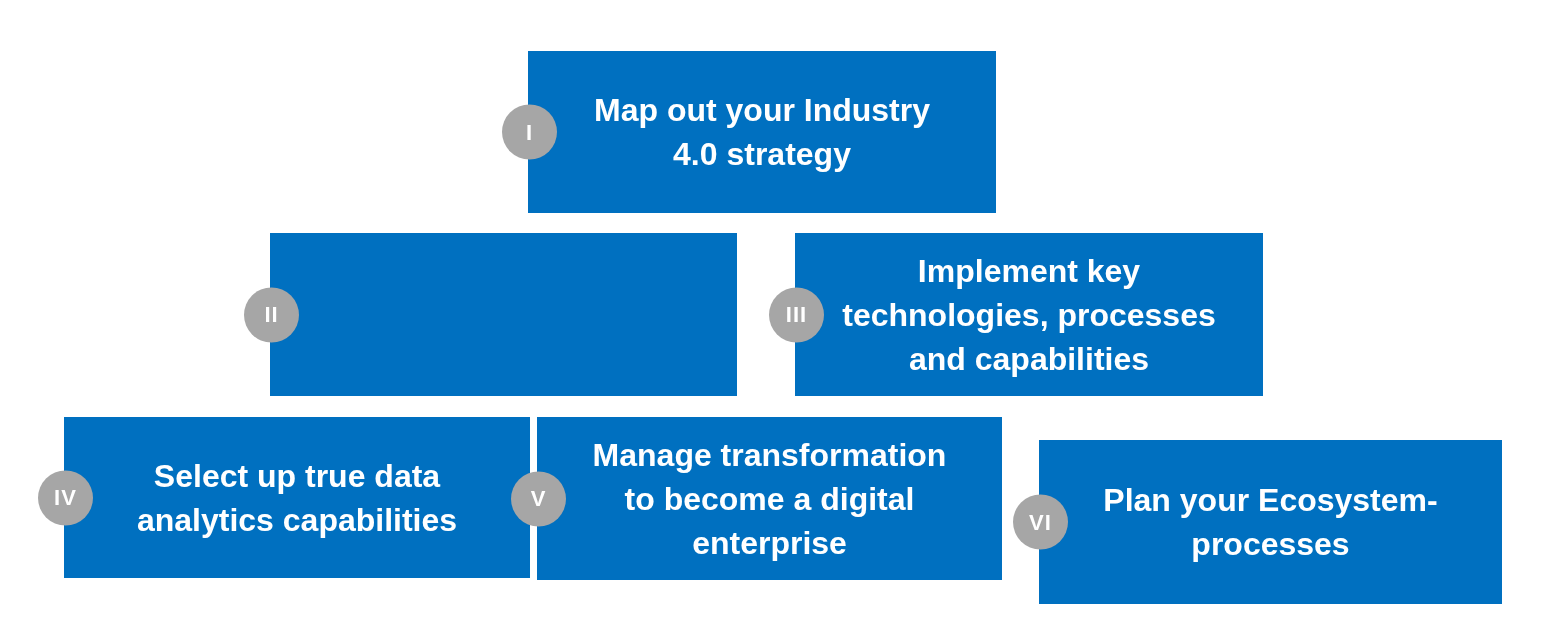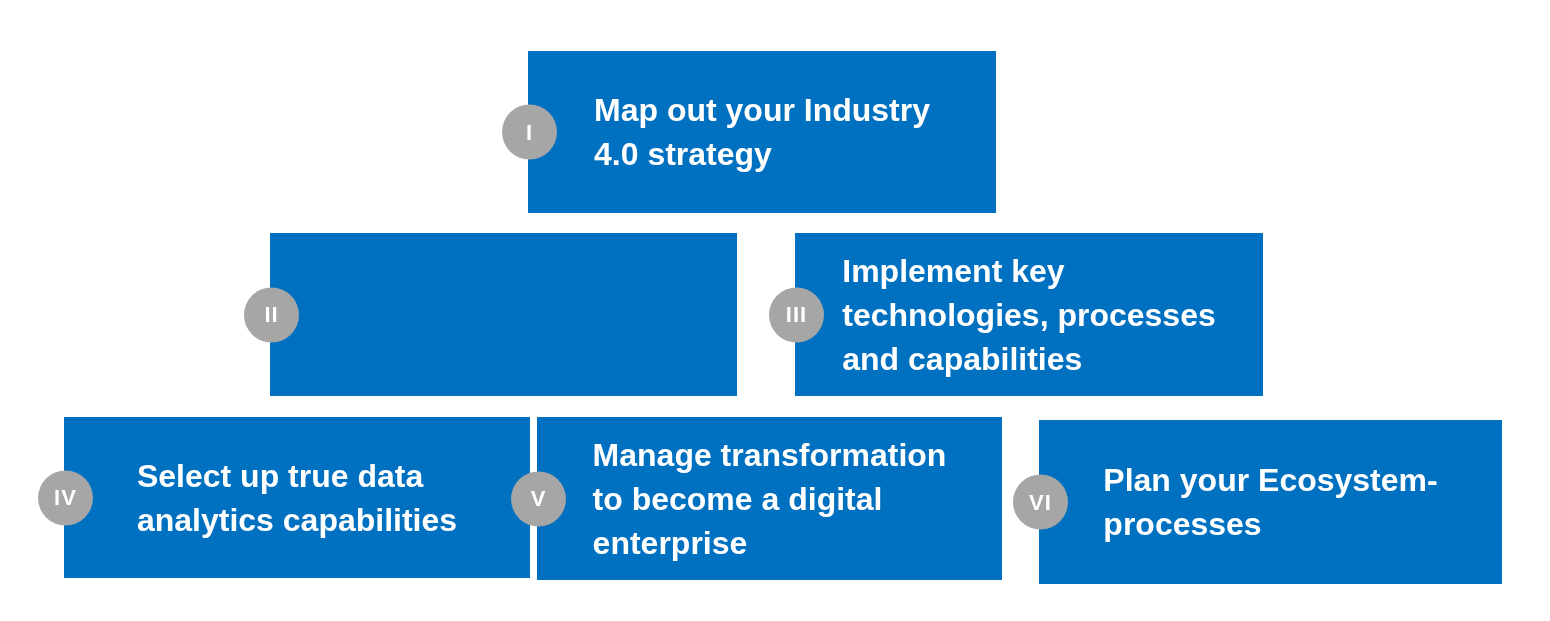--- a/index.html
+++ b/index.html
@@ -25,20 +25,21 @@
     background: var(--box-blue, #0070C0);
     display: flex;
     align-items: center;
     justify-content: center;
   }
   .step-label {
     color: var(--label-white, #FFFFFF);
     font-size: 32px;
     line-height: 44px;
     font-weight: bold;
+    text-align: center;
     white-space: pre-line;
     padding: 0 10px;
     z-index: 1;
   }
   .step-badge {
     position: absolute;
     left: -26px;
     top: 50%;
     transform: translateY(-50%);
     width: 55px;
@@ -95,21 +96,21 @@
 
   <div class="step-box" style="left:537px; top:417px; width:465px; height:163px">
     <span class="step-badge">
       <span class="step-numeral">V</span>
     </span>
     <div class="step-label">Manage transformation
 to become a digital
 enterprise</div>
   </div>
 
-  <div class="step-box" style="left:1039px; top:420px; width:463px; height:164px">
+  <div class="step-box" style="left:1039px; top:440px; width:463px; height:164px">
     <span class="step-badge">
       <span class="step-numeral">VI</span>
     </span>
     <div class="step-label">Plan your Ecosystem-
 processes</div>
   </div>
 
 </div>
 
 </body></html>

